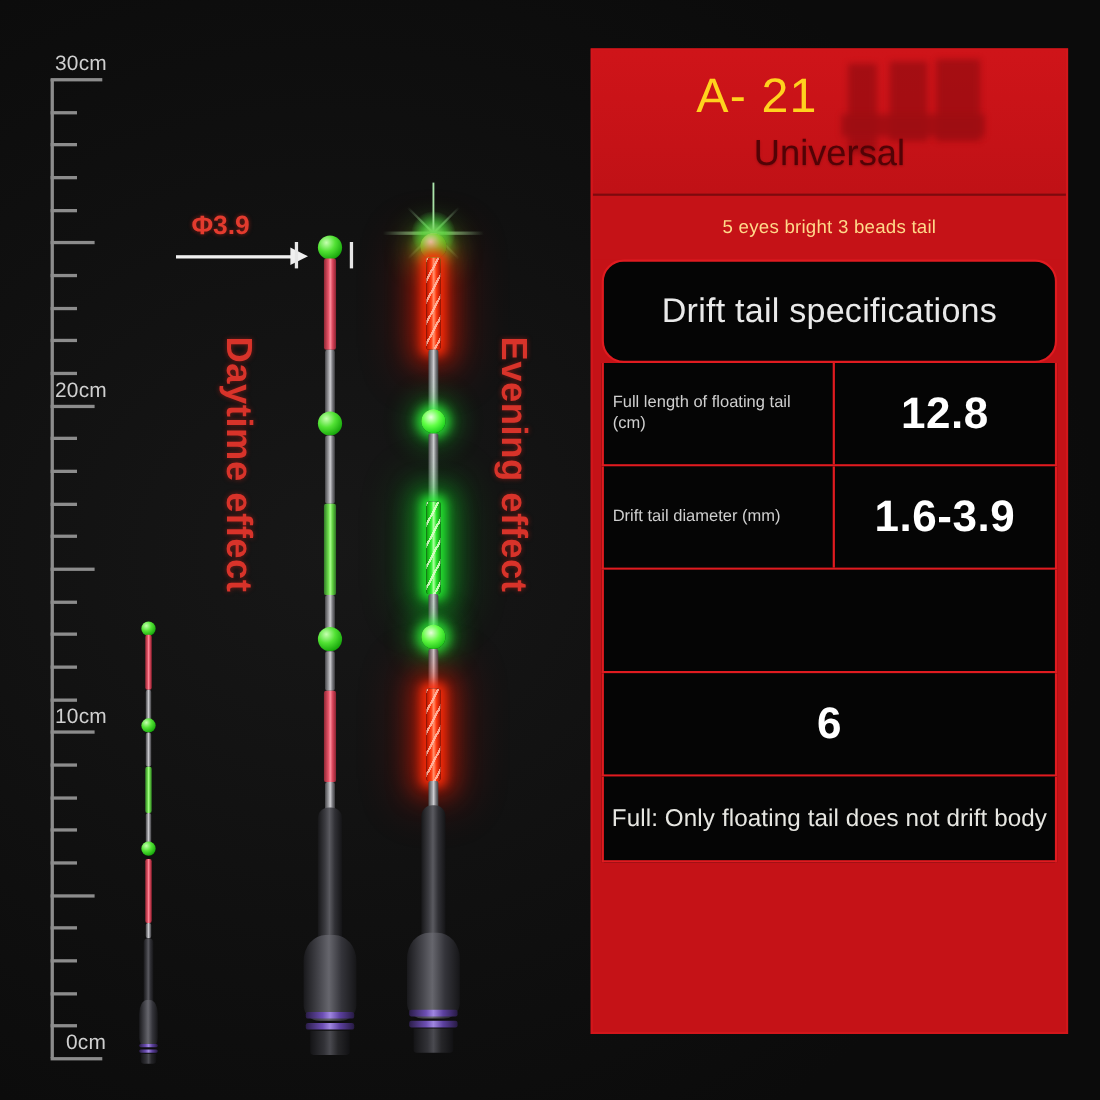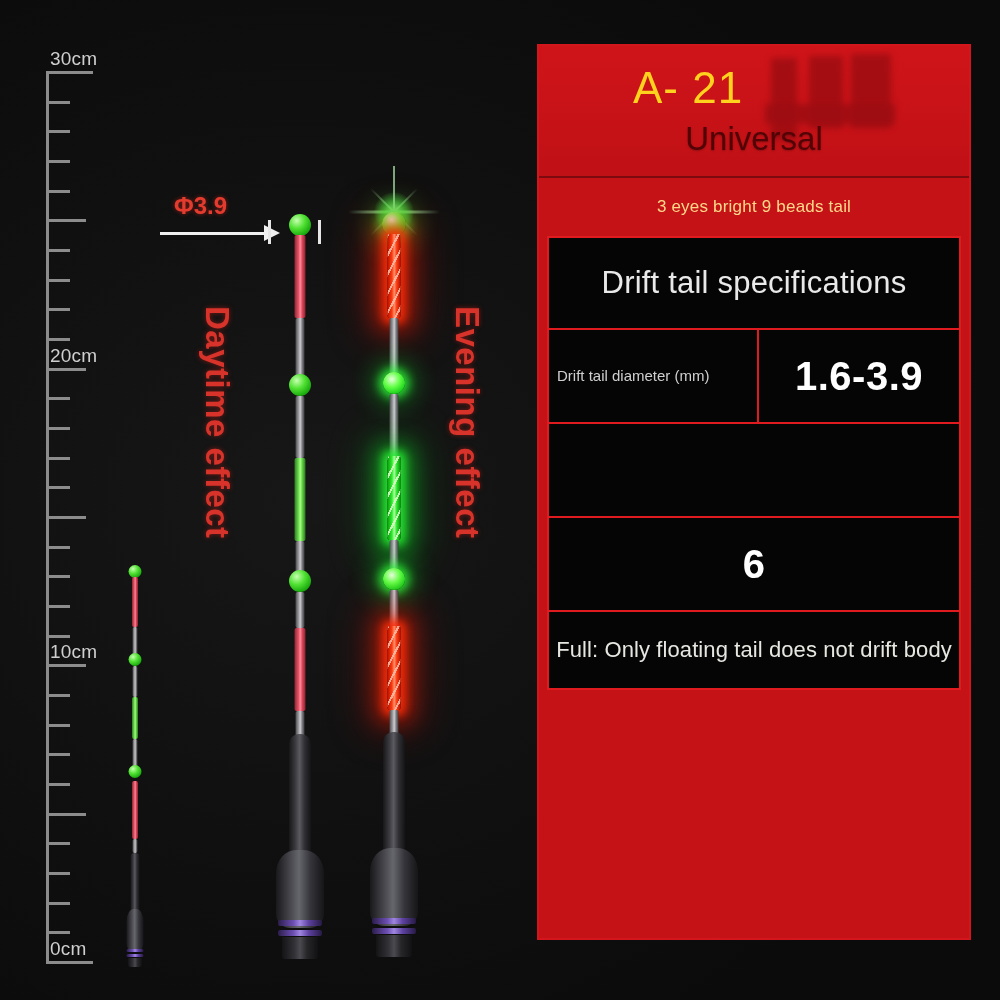--- a/index.html
+++ b/index.html
@@ -243,21 +243,21 @@
 
   .table-wrap { padding: 0 8px 8px 8px; }
 
   .trow {
     display: flex;
     border: 2px solid #e01b20;
     border-top: none;
     background: #050505;
     min-height: 94px;
   }
-  .trow.first { border-top: 2px solid #e01b20; }
+  .trow.first { border-top: 2px solid #e01b20; border-radius: 20px; }
 
   .tcell-title {
     width: 100%;
     display: flex; align-items: center; justify-content: center;
     padding: 14px 0;
     min-height: 90px;
   }
   .tcell-title span {
     color: #e9e9e9; font-size: 31px; letter-spacing: .2px;
   }
@@ -326,21 +326,21 @@
         <div class="tick minor" style="top: 189.667px;"></div>
         <div class="tick minor" style="top: 160px;"></div>
         <div class="tick minor" style="top: 130.333px;"></div>
         <div class="tick minor" style="top: 100.667px;"></div>
         <div class="tick cap" style="top: 71px;"></div>
       </div>
     <div id="ruler-labels">
         <div class="ruler-label" style="left: 50px; top: 48px;">30cm</div>
         <div class="ruler-label" style="left: 50px; top: 344.667px;">20cm</div>
         <div class="ruler-label" style="left: 50px; top: 641.333px;">10cm</div>
-        <div class="ruler-label" style="left: 50px; top: 938px;">0cm</div>
+        <div class="ruler-label" style="left: 60px; top: 938px;">0cm</div>
       </div>
   </div>
 
   <div class="float" id="float-small" style="left:110px; top:565px; width:50px; height:400px;">
     <div class="bead" style="top:0px;   width:13px; height:13px;"></div>
     <div class="rod red" style="top:12px;  width:6px;  height:50px;"></div>
     <div class="rod gray" style="top:62px;  width:5px;  height:29px;"></div>
     <div class="bead" style="top:88px;  width:13px; height:13px;"></div>
     <div class="rod gray" style="top:101px; width:5px;  height:31px;"></div>
     <div class="rod green" style="top:132px; width:6px;  height:42px;"></div>
@@ -414,32 +414,40 @@
     <div class="panel-head">
       <div class="ghost-block" style="left:232px; top:12px;  width:26px; height:82px;"></div>
       <div class="ghost-block" style="left:270px; top:10px;  width:34px; height:72px;"></div>
       <div class="ghost-block" style="left:312px; top:8px;   width:40px; height:74px;"></div>
       <div class="ghost-block" style="left:226px; top:58px;  width:130px; height:20px;"></div>
       <div class="model-code">A- 21</div>
       <div class="universal">Universal</div>
     </div>
 
     <div class="panel-sub">
-      <span>3 eyes bright 9 beads tail</span>
+      <span>5 eyes bright 3 beads tail</span>
     </div>
 
     <div class="table-wrap">
 
       <div class="trow first">
         <div class="tcell-title">
           <span>Drift tail specifications</span>
         </div>
       </div>
 
       <div id="spec-rows">
+          <div class="trow">
+            <div class="tcell-key">
+              <span>Full length of floating tail (cm)</span>
+            </div>
+            <div class="tcell-val">
+              <span>12.8</span>
+            </div>
+          </div>
           <div class="trow">
             <div class="tcell-key">
               <span>Drift tail diameter (mm)</span>
             </div>
             <div class="tcell-val">
               <span>1.6-3.9</span>
             </div>
           </div>
           <div class="trow">
           </div>

